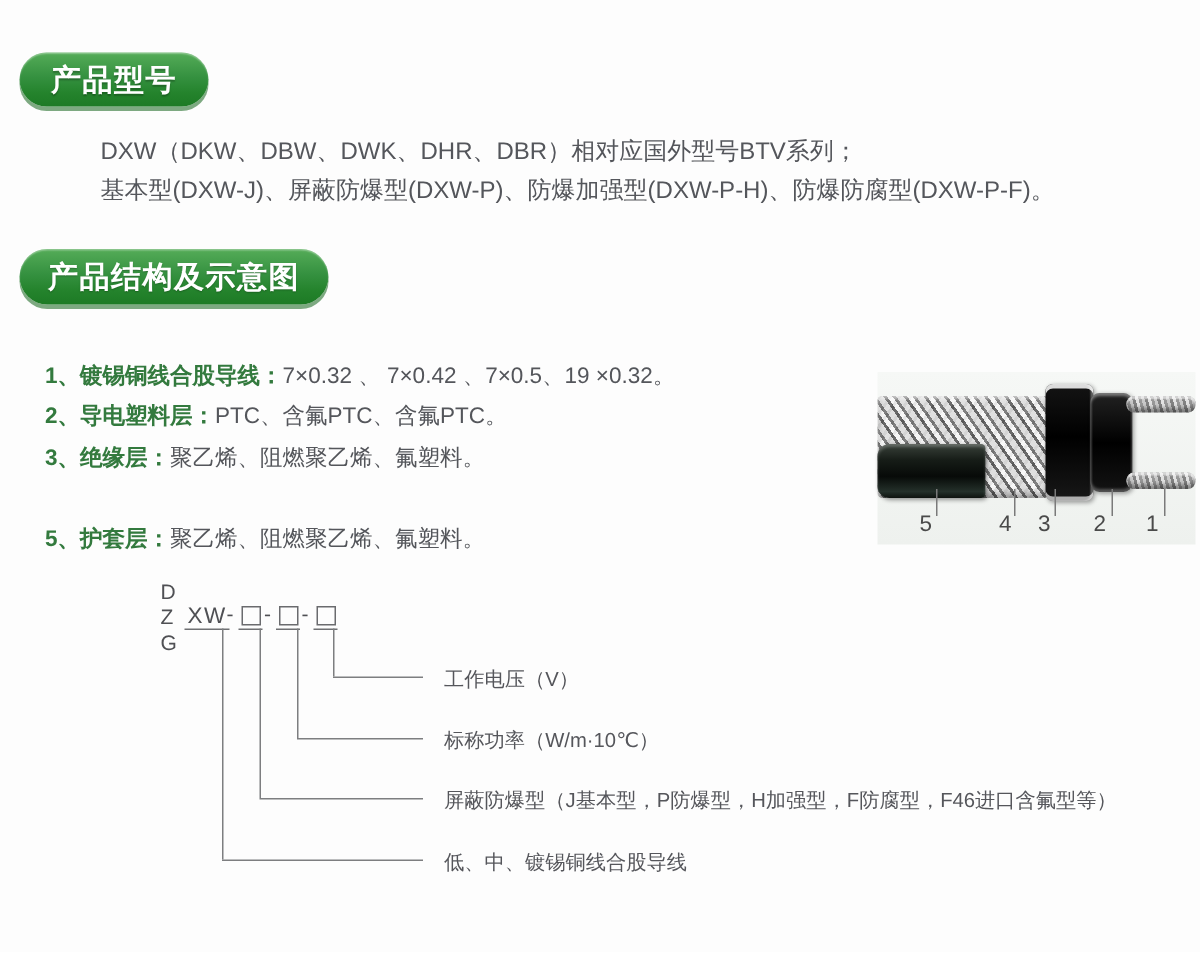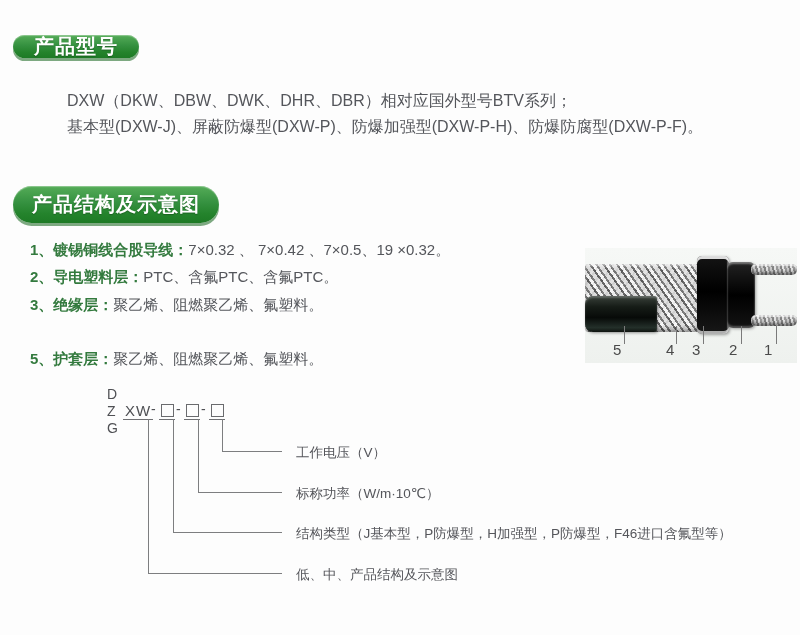--- a/index.html
+++ b/index.html
@@ -8,22 +8,22 @@
     font-family:"Liberation Sans","DejaVu Sans",sans-serif;color:#54565b;
   }
   
   .badge{
     position:absolute;display:flex;align-items:center;justify-content:center;
     border-radius:19px;color:#fff;font-weight:bold;font-size:20px;letter-spacing:1px;
     background:linear-gradient(180deg,#55ac58 0%,#359140 45%,#24832c 75%,#1d7a25 100%);
     box-shadow:0 3px 0 rgba(20,100,28,.55), inset 0 1px 1px rgba(255,255,255,.35);
     text-shadow:0 1px 1px rgba(0,0,0,.25);
   }
-  .badge1{left:13px;top:35px;width:126px;height:23px;}
-  .badge2{left:13px;top:186px;width:206px;height:37px;justify-content:center;}
+  .badge1{left:13px;top:35px;width:126px;height:36px;}
+  .badge2{left:13px;top:166px;width:206px;height:37px;justify-content:center;}
 
   .para{position:absolute;left:67px;font-size:16px;color:#54565b;white-space:nowrap;}
   .p1{top:91px;}
   .p2{top:117px;text-align:center;}
 
   .list-row{position:absolute;left:30px;font-size:15px;white-space:nowrap;}
   .list-row .lab{color:#337a3e;font-weight:bold;text-align:right;}
   .list-row .val{color:#54565b;}
 
   
@@ -146,16 +146,16 @@
   <div class="vline" style="left:173px;top:419px;height:113px"></div>
   <div class="vline" style="left:148px;top:419px;height:154px"></div>
 
   <div class="hline" style="left:222px;top:451px;width:60px"></div>
   <div class="hline" style="left:198px;top:492px;width:84px"></div>
   <div class="hline" style="left:173px;top:532px;width:109px"></div>
   <div class="hline" style="left:148px;top:573px;width:134px"></div>
 
   <div class="dlabel" style="top:444px">工作电压（V）</div>
   <div class="dlabel" style="top:485px">标称功率（W/m·10℃）</div>
-  <div class="dlabel" style="top:525px">结构类型（J基本型，P防爆型，H加强型，P防爆型，F46进口含氟型等）</div>
-  <div class="dlabel" style="top:566px">低、中、产品结构及示意图</div>
+  <div class="dlabel" style="top:525px">屏蔽防爆型（J基本型，P防爆型，H加强型，F防腐型，F46进口含氟型等）</div>
+  <div class="dlabel" style="top:566px">低、中、镀锡铜线合股导线</div>
 
 </div>
 
 </body></html>

